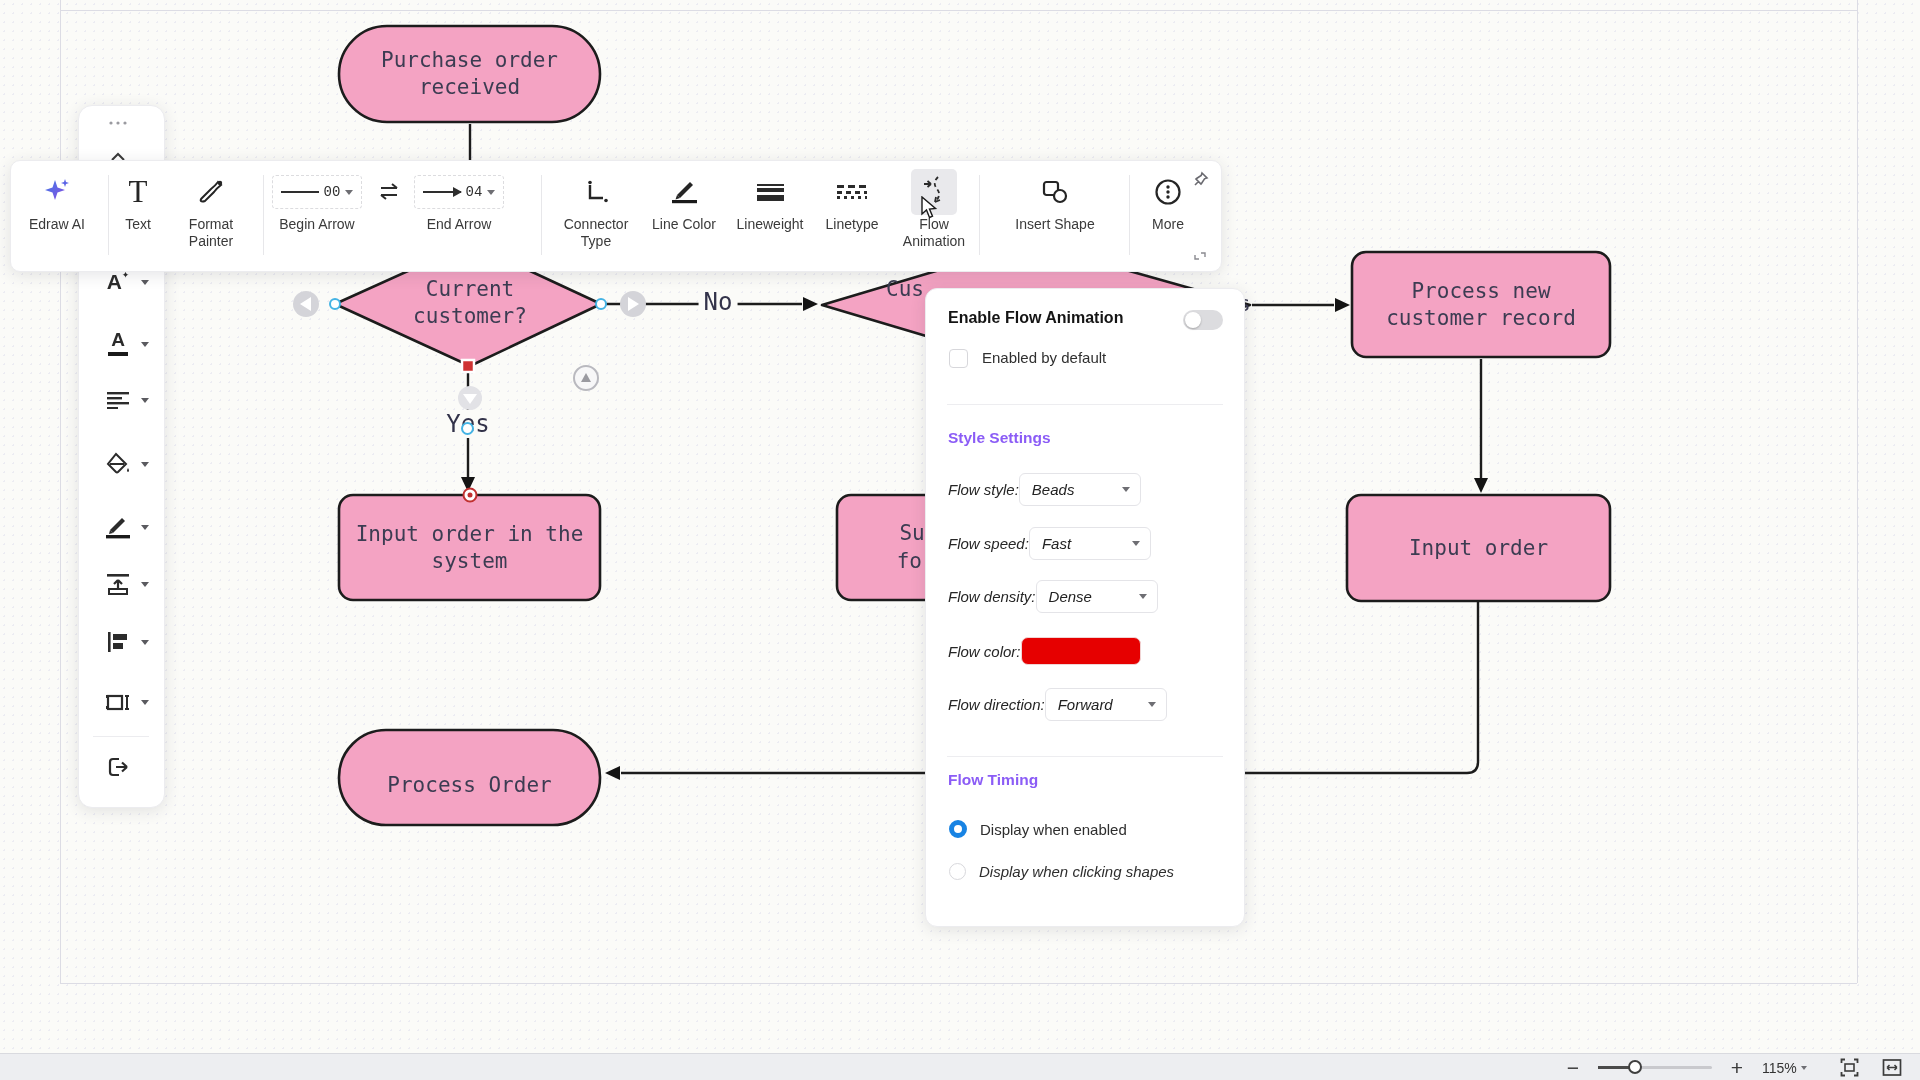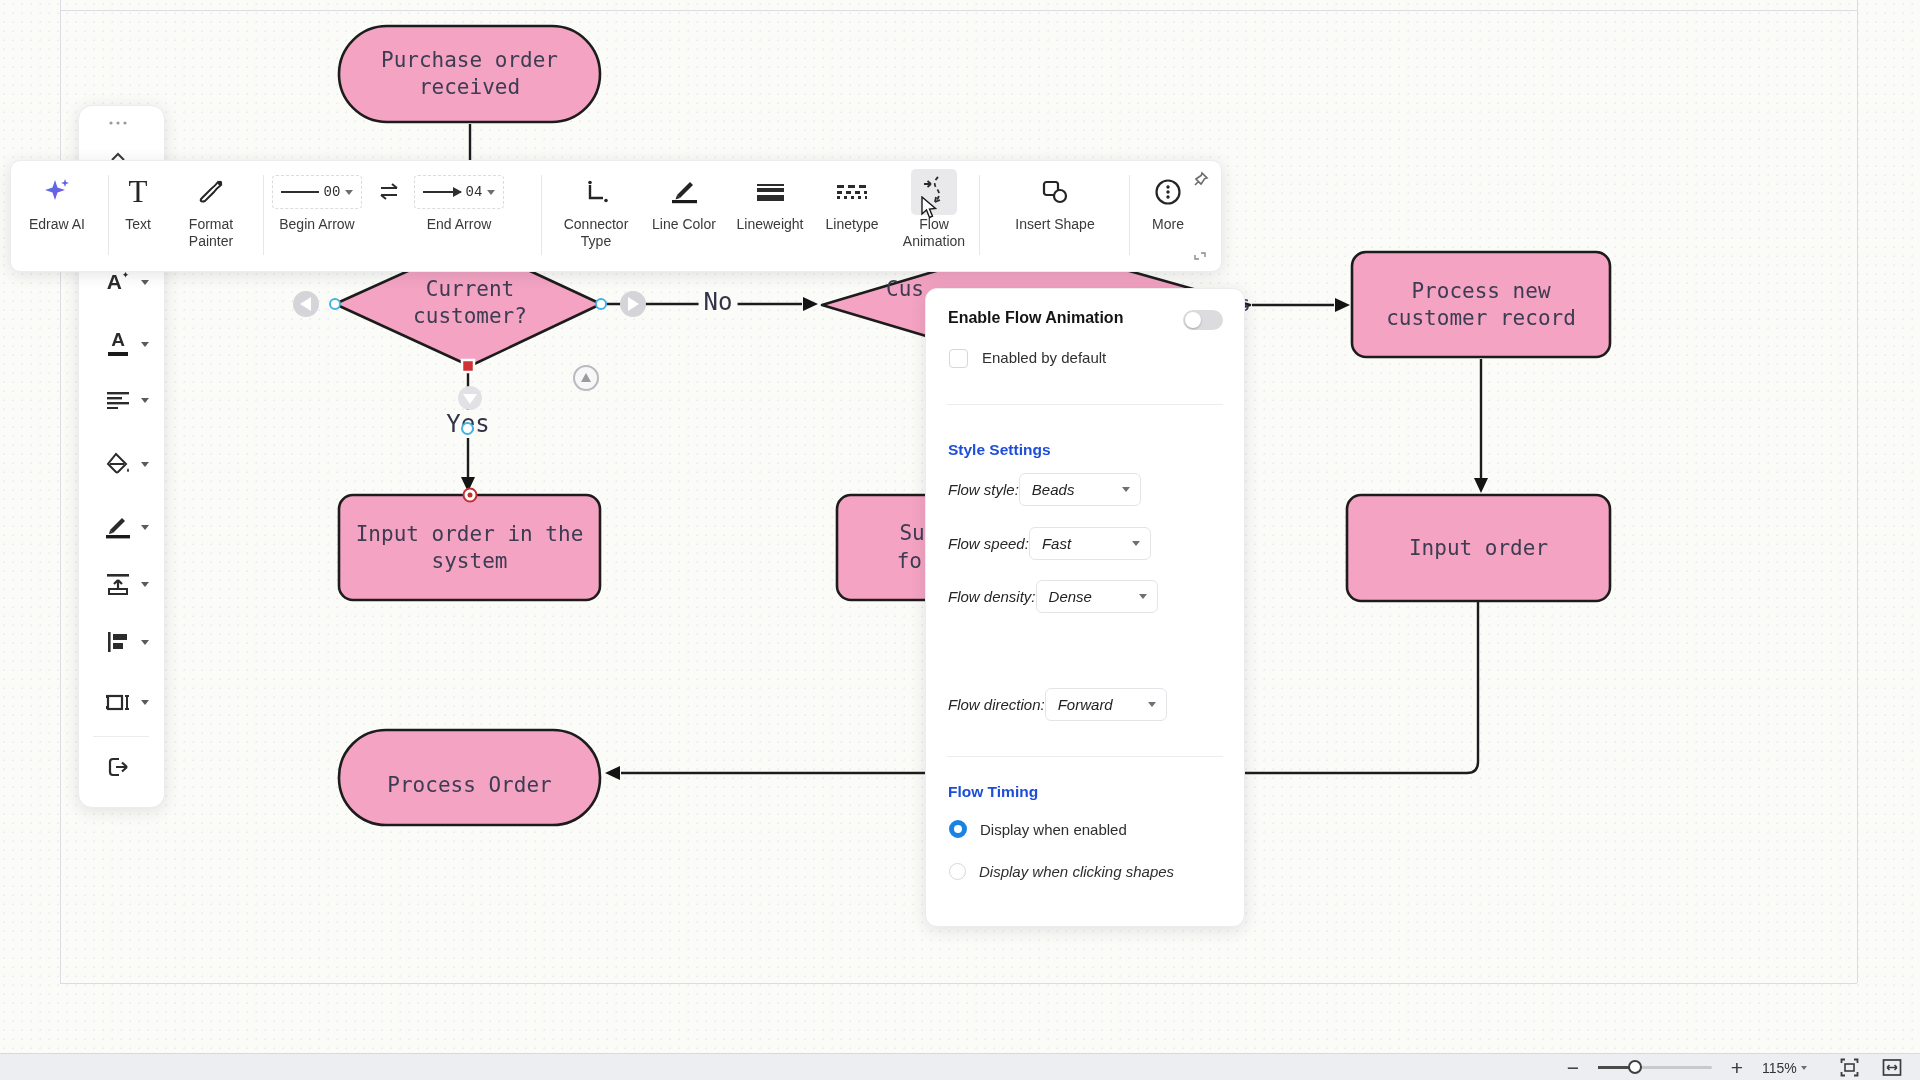--- a/index.html
+++ b/index.html
@@ -58,21 +58,21 @@
   #flowpanel{left:925px;top:288px;width:318px;height:637px;z-index:6;border-radius:12px;}
   .ptitle{position:absolute;top:20px;left:22px;font-size:16px;font-weight:700;color:#141414;}
   .toggle{position:absolute;top:21px;right:21px;width:40px;height:20px;border-radius:10px;
           background:#dcdcdf;}
   .toggle .knob{position:absolute;left:2px;top:2px;width:16px;height:16px;border-radius:50%;
           background:#fff;box-shadow:0 1px 2px rgba(0,0,0,.25);}
   .cbrow{position:absolute;top:60px;left:23px;display:flex;align-items:flex-start;gap:14px;}
   .cb{width:17px;height:17px;border:1.5px solid #d7d7db;border-radius:4px;background:#fff;}
   .cblabel{font-size:15px;color:#303030;}
   .pdivider{position:absolute;left:21px;right:21px;height:1px;background:#ededf0;}
-  .pheading{position:absolute;left:22px;font-size:15.5px;font-weight:700;color:#1d4ed8;margin-top:12px;}
+  .pheading{position:absolute;left:22px;font-size:15.5px;font-weight:700;color:#8b5cf6;}
   .srow{position:absolute;left:22px;right:20px;height:34px;display:flex;
         align-items:center;justify-content:flex-start;font-style:italic;}
   .slabel{font-size:15px;color:#262626;}
   .dd{width:98px;height:31px;border:1px solid #e4e4e8;border-radius:6px;background:#fff;
       display:flex;align-items:center;justify-content:space-between;padding:0 10px 0 12px;
       font-size:15px;color:#222;}
   .swatch{width:118px;height:26px;border-radius:7px;border:1px solid #f0d4d4;}
   .radiorow{position:absolute;left:23px;display:flex;align-items:center;gap:13px;height:20px;}
   .radio-on{width:8px;height:8px;border-radius:50%;border:5px solid #1883e3;background:#fff;}
   .radio-off{width:15px;height:15px;border-radius:50%;border:1.5px solid #d8d8dc;background:#fff;}
@@ -418,20 +418,24 @@
         <span class="caret"></span>
       </span>
     </div>
     <div class="srow" style="top:290px;">
       <span class="slabel">Flow density:</span>
       <span class="dd">
         <span>Dense</span>
         <span class="caret"></span>
       </span>
     </div>
+    <div class="srow" style="top:345px;">
+      <span class="slabel">Flow color:</span>
+      <span class="swatch" style="background: rgb(230, 0, 0);"></span>
+    </div>
     <div class="srow" style="top:398px;">
       <span class="slabel">Flow direction:</span>
       <span class="dd">
         <span>Forward</span>
         <span class="caret"></span>
       </span>
     </div>
 
     <div class="pdivider" style="top:467px;"></div>
     <div class="pheading" style="top:482px;">Flow Timing</div>

